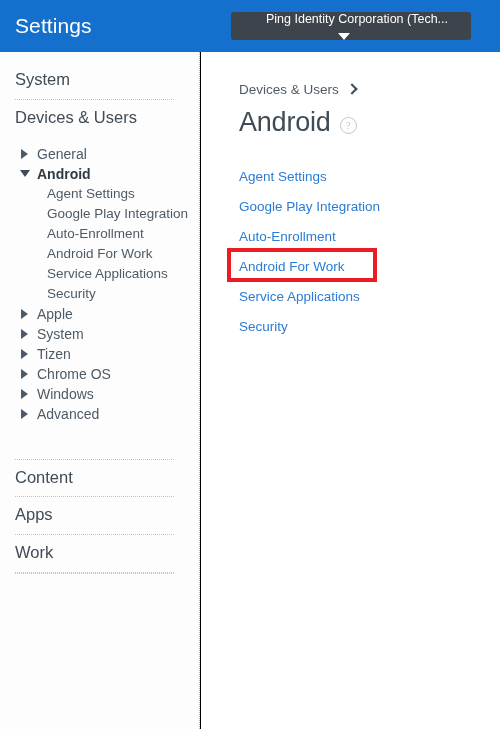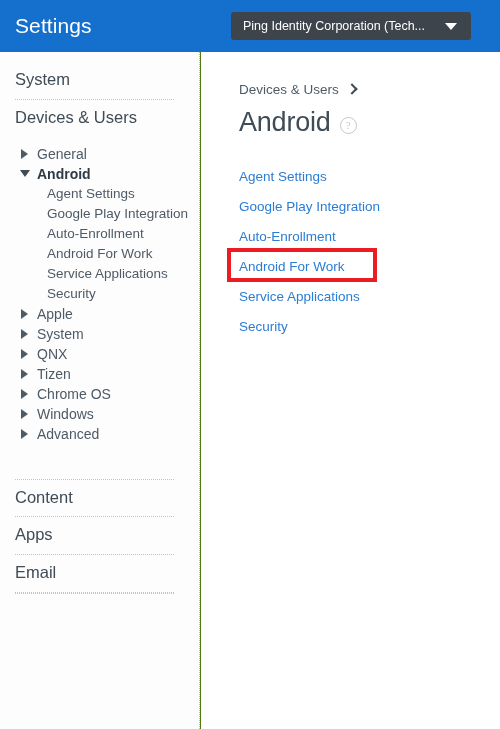--- a/index.html
+++ b/index.html
@@ -14,21 +14,21 @@
     font-family: "Liberation Sans", sans-serif;
     background: #ffffff;
     color: #3f4b56;
     -webkit-font-smoothing: antialiased;
   }
 
   .app {
     position: relative;
     width: 500px;
     height: 729px;
-    background: #4d7c0f;
+    background: #000000;
   }
 
   
   .header {
     position: absolute;
     top: 0; left: 0;
     width: 500px;
     height: 52px;
     background: #1470cc;
     display: flex;
@@ -47,20 +47,21 @@
     position: absolute;
     left: 231px;
     top: 12px;
     width: 240px;
     height: 28px;
     background: #3d444b;
     border-radius: 3px;
     display: flex;
     align-items: center;
     cursor: pointer;
+    flex-direction: column;
   }
 
   .org-select-label {
     font-size: 12.5px;
     color: #ffffff;
     margin-left: 12px;
     white-space: nowrap;
     overflow: hidden;
     flex: 1;
   }
@@ -312,24 +313,20 @@
         <div class="tree-item">
           <span class="tri tri-right"></span>
           <span class="tree-label">Apple</span>
         </div>
         <div class="tree-item">
           <span class="tri tri-right"></span>
           <span class="tree-label">System</span>
         </div>
         <div class="tree-item">
           <span class="tri tri-right"></span>
-          <span class="tree-label">QNX</span>
-        </div>
-        <div class="tree-item">
-          <span class="tri tri-right"></span>
           <span class="tree-label">Tizen</span>
         </div>
         <div class="tree-item">
           <span class="tri tri-right"></span>
           <span class="tree-label">Chrome OS</span>
         </div>
         <div class="tree-item">
           <span class="tri tri-right"></span>
           <span class="tree-label">Windows</span>
         </div>
@@ -348,21 +345,21 @@
       <div class="section-head">Content</div>
     </div>
     <div class="divider"></div>
 
     <div class="nav-section">
       <div class="section-head">Apps</div>
     </div>
     <div class="divider"></div>
 
     <div class="nav-section">
-      <div class="section-head">Email</div>
+      <div class="section-head">Work</div>
     </div>
     <div class="divider"></div>
 
     <div class="divider"></div>
 
 
   </div>
 
   <div class="main">
 

